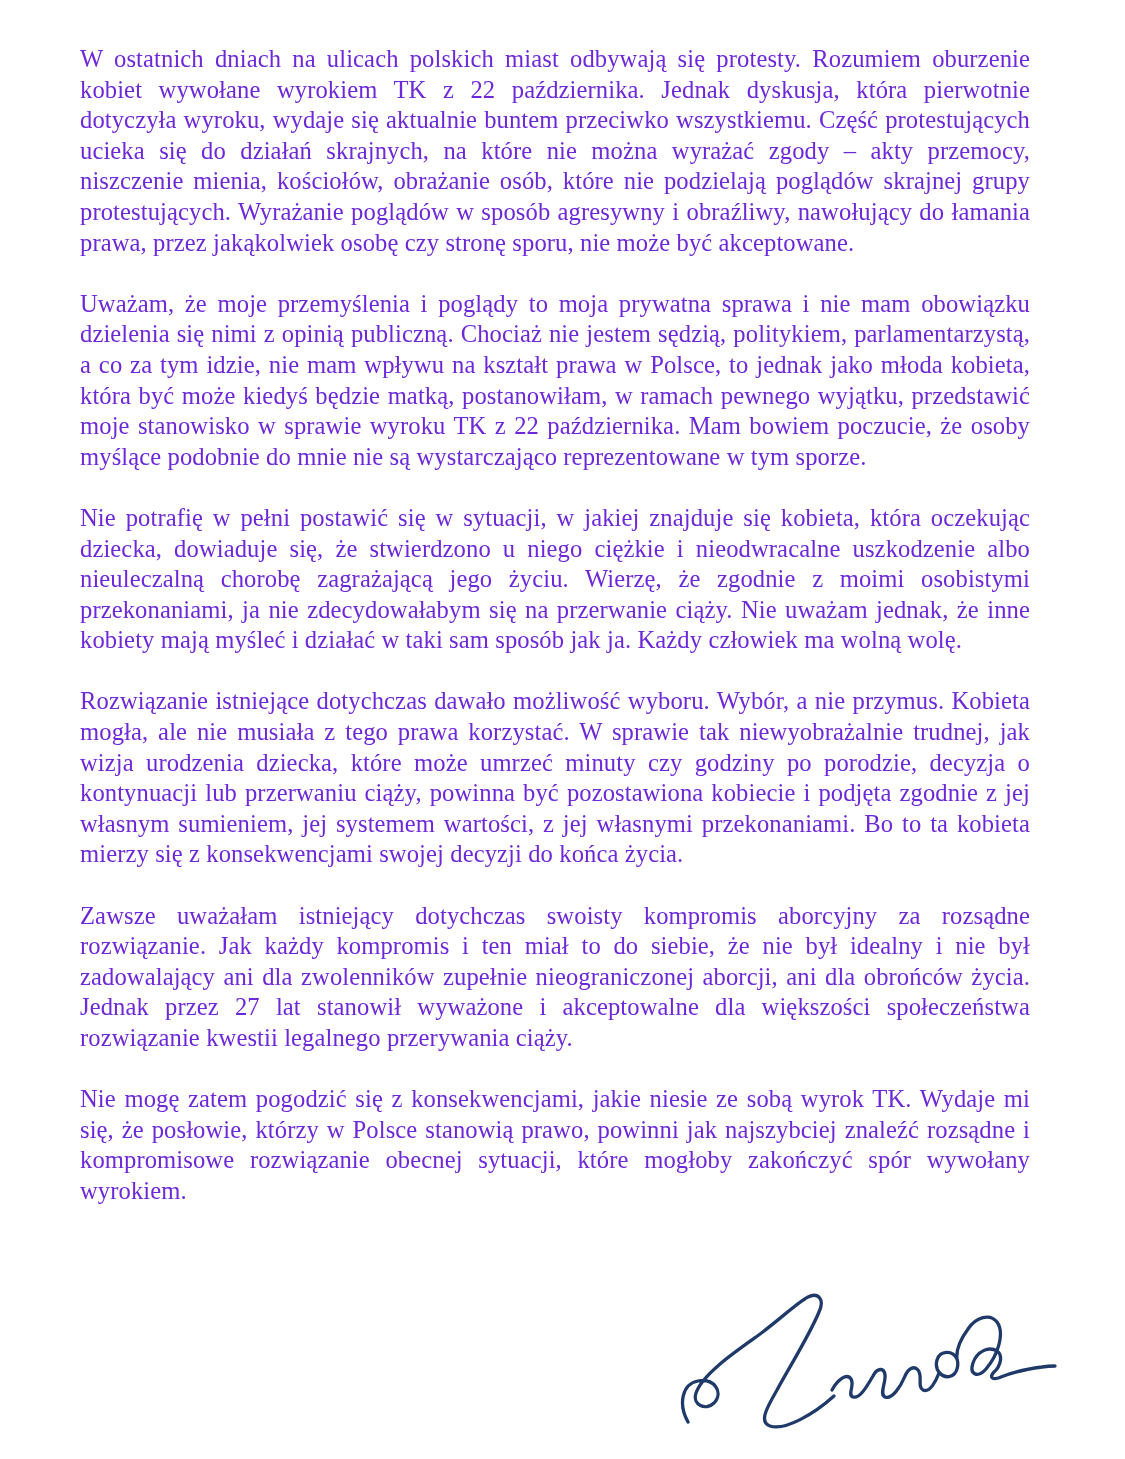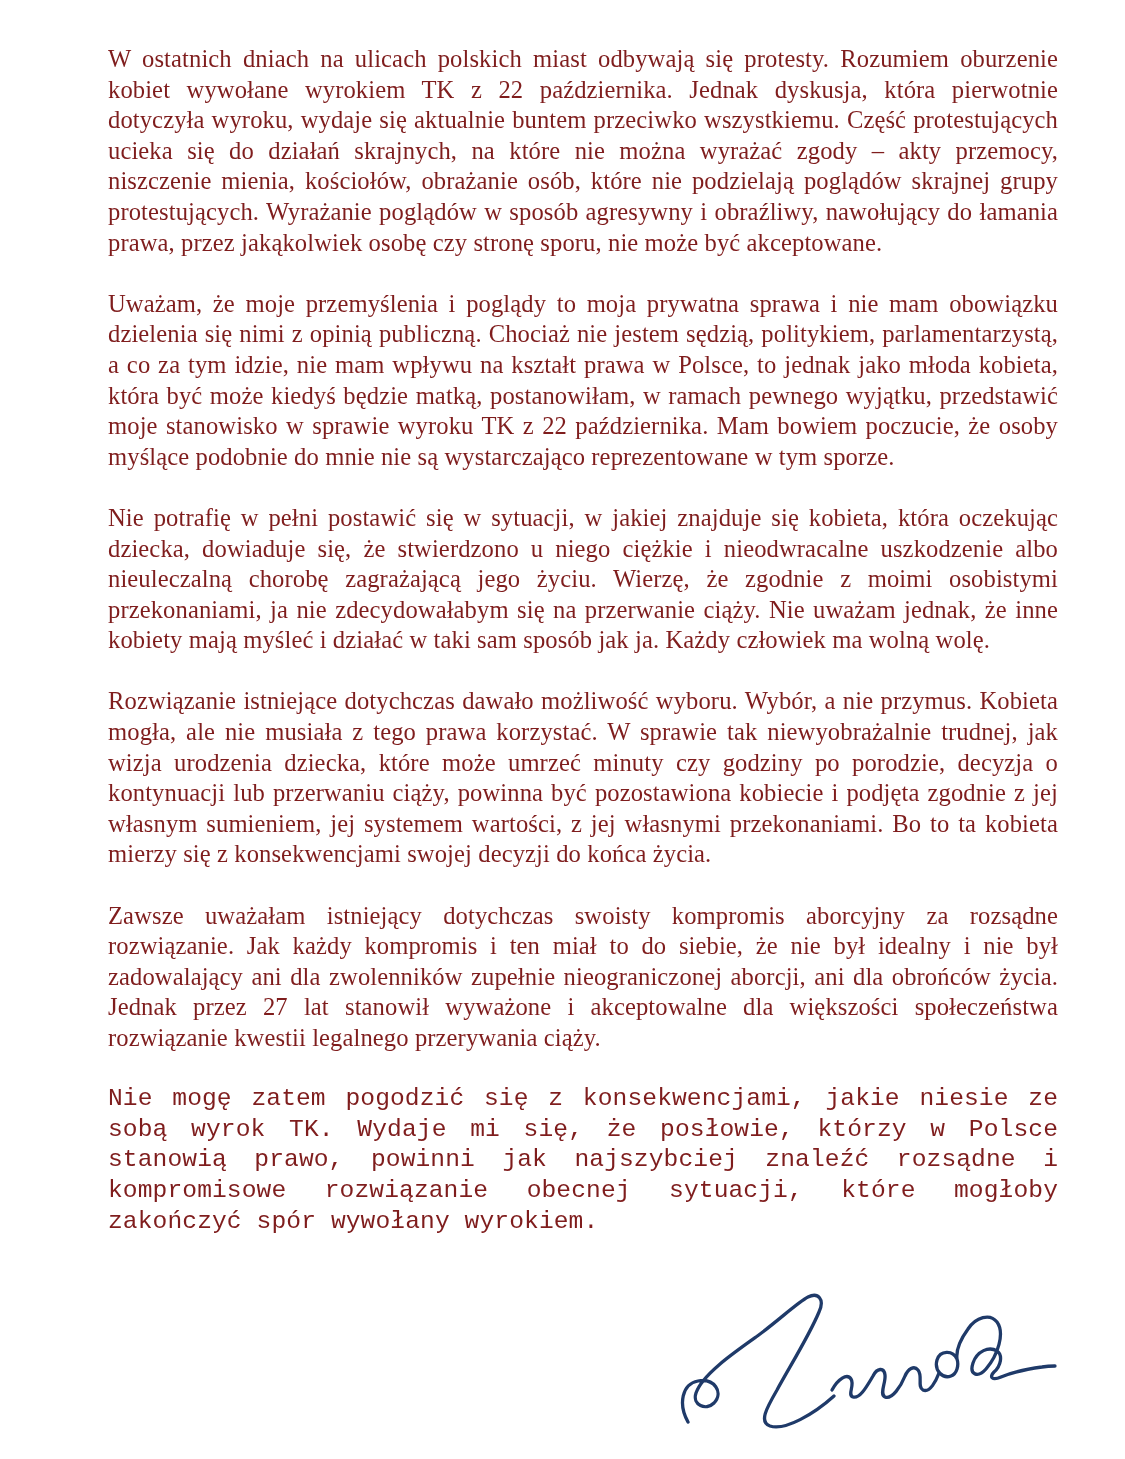--- a/index.html
+++ b/index.html
@@ -19,35 +19,33 @@
     left: 0; top: 0;
     width: 1125px;
     height: 1459px;
     background: #ffffff;
   }
   .text-block {
     position: absolute;
     left: 80px;
     top: 44px;
     width: 950px;
-    color: #7f1d1d;
+    color: #6d28d9;
     font-size: 24.6px;
     line-height: 30.6px;
     text-align: justify;
     text-align-last: left;
     letter-spacing: 0.1px;
-    margin-left: 28px;
   }
   .text-block p {
     margin: 0 0 30.6px 0;
     padding: 0;
   }
   .text-block p:last-child {
     margin-bottom: 0;
-    font-family: Liberation Mono, monospace;
   }
   .signature-wrap {
     position: absolute;
     left: 676px;
     top: 1292px;
     width: 390px;
     height: 158px;
   }
   .signature-wrap svg {
     display: block;

